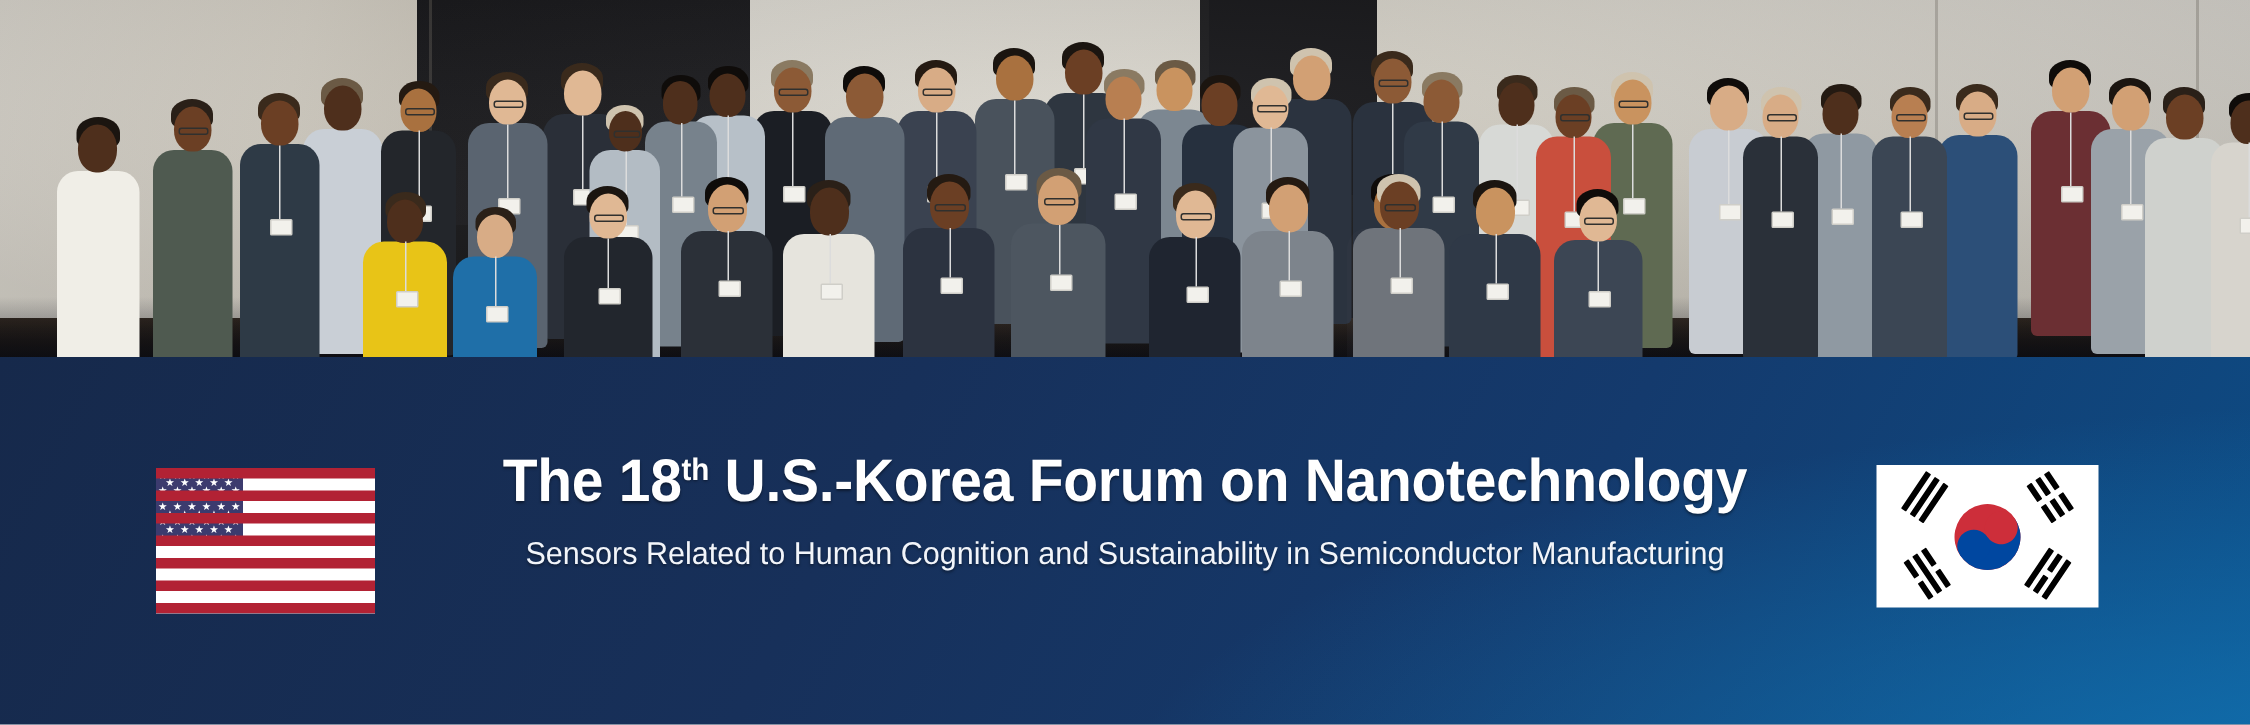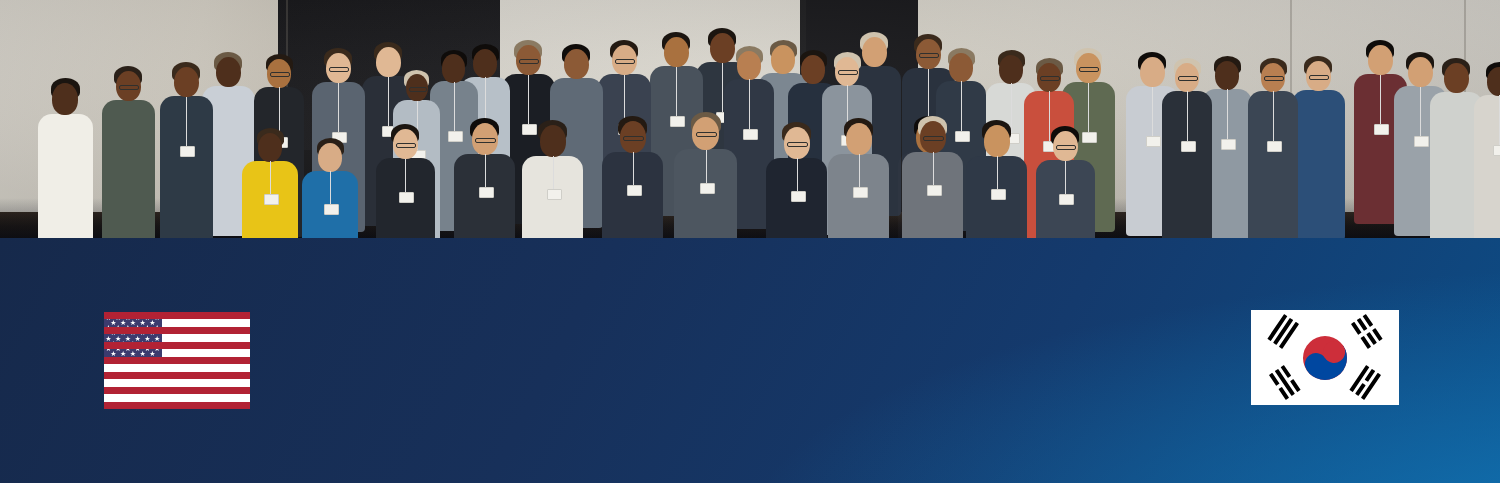--- a/index.html
+++ b/index.html
@@ -565,14 +565,18 @@
         <div class="tbar" style="left:17px;top:14px;width:13px;"></div>
     </div>
     <div class="trigram" style="left:100px;top:63px;width:30px;height:20px;transform:rotate(-56deg);">
       <div class="tbar" style="left:0;top:0;width:30px;"></div>
       <div class="tbar" style="left:0;top:7px;width:13px;"></div>
         <div class="tbar" style="left:17px;top:7px;width:13px;"></div>
       <div class="tbar" style="left:0;top:14px;width:30px;"></div>
     </div>
   </div>
 
+  <div id="title-block">
+    <div id="main-title"><span>The 18</span><sup>th</sup><span> U.S.-Korea Forum on Nanotechnology</span></div>
+    <div id="subtitle">Sensors Related to Human Cognition and Sustainability in Semiconductor Manufacturing</div>
+  </div>
 
 </div>
 
 </body></html>

